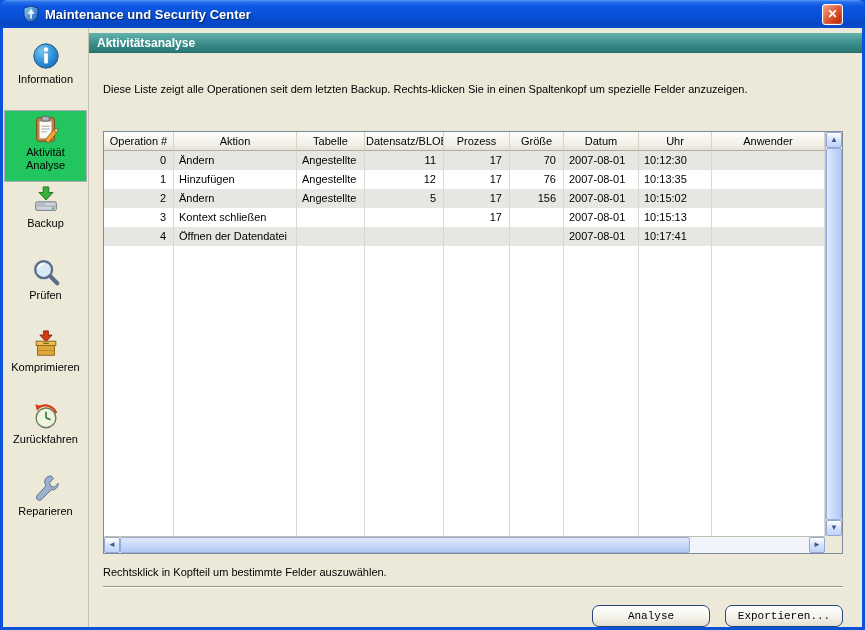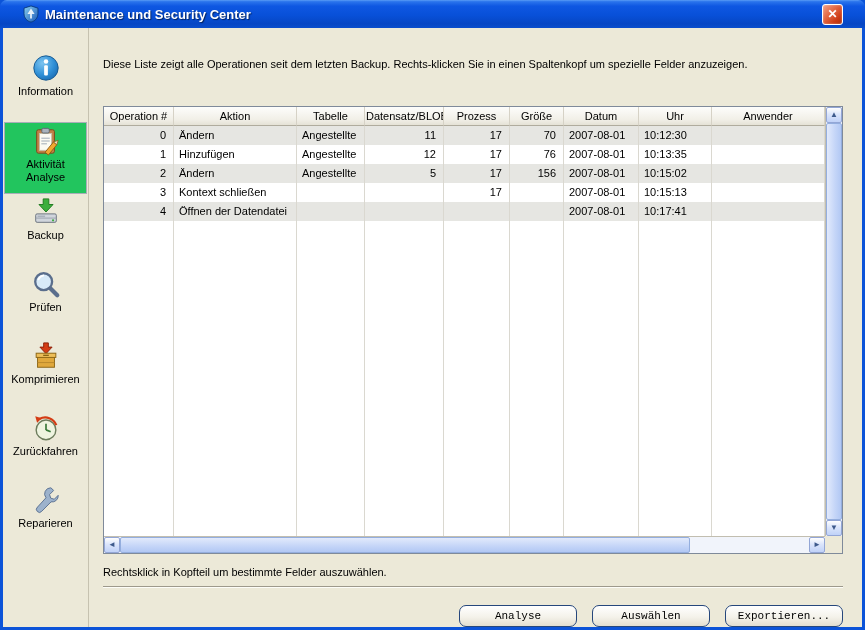--- a/index.html
+++ b/index.html
@@ -32,21 +32,21 @@
     border: 1px solid #fff; border-radius: 3px;
     color: #fff; font-size: 12px; font-weight: bold;
     display: flex; align-items: center; justify-content: center;
     cursor: pointer;
     box-shadow: inset 0 0 2px rgba(255,255,255,0.5);
   }
 
   .body { display: flex; height: 599px; background: #ece9d8; }
 
   
-  .sidebar { width: 86px; flex: none; border-right: 1px solid #c6c2b0; padding-top: 22px; display: flex; flex-direction: column; }
+  .sidebar { width: 86px; flex: none; border-right: 1px solid #c6c2b0; padding-top: 10px; display: flex; flex-direction: column; }
   .sb-item {
     height: 72px; display: flex; flex-direction: column; align-items: center;
     padding-top: 3px; cursor: pointer; margin: 0 1px;
   }
   .sb-item.selected { background: #22c55e; border: 1px solid #a8aeb8; }
   .sb-icon { width: 30px; height: 30px; display: inline-flex; flex: none; }
   .sb-label { font-size: 11px; line-height: 13px; text-align: center; color: #000; margin-top: 2px; padding: 0 2px; }
 
   
   .main { flex: 1; display: flex; flex-direction: column; min-width: 0; }
@@ -238,20 +238,21 @@
           <svg width="30" height="30" viewBox="0 0 32 32">
             <path d="M21 3 a6.5 6.5 0 0 0 -5 10.6 L7 23.5 a3.2 3.2 0 1 0 4.5 4.5 L21.4 18 A6.5 6.5 0 0 0 29 11 l-4.2 4.2 -3.8 -1.2 -1.2 -3.8 L24 6 A6.5 6.5 0 0 0 21 3 Z" fill="#9cb2cc" stroke="#5a7090"></path>
           </svg>
         </span>
         <span class="sb-label">Reparieren</span>
       </div>
 
     </div>
 
     <div class="main">
+      <div class="banner">Aktivitätsanalyse</div>
       <div class="desc">Diese Liste zeigt alle Operationen seit dem letzten Backup. Rechts-klicken Sie in einen Spaltenkopf um spezielle Felder anzuzeigen.</div>
 
       <div class="table-wrap">
         <div class="viewport">
           <div class="thead" style="grid-template-columns: 70px 123px 68px 79px 66px 54px 75px 73px minmax(40px, 1fr);">
               <div class="hcell">Operation #</div>
               <div class="hcell">Aktion</div>
               <div class="hcell">Tabelle</div>
               <div class="hcell">Datensatz/BLOB</div>
               <div class="hcell">Prozess</div>
@@ -341,19 +342,18 @@
           <div class="sb-btn">►</div>
         </div>
         <div class="corner"></div>
       </div>
 
       <div class="note">Rechtsklick in Kopfteil um bestimmte Felder auszuwählen.</div>
       <div class="sep"></div>
 
       <div class="buttons">
         <button class="btn">Analyse</button>
-        <button class="btn">Auswählen</button>
         <button class="btn">Exportieren...</button>
       </div>
     </div>
 
   </div>
 </div>
 
 </body></html>

